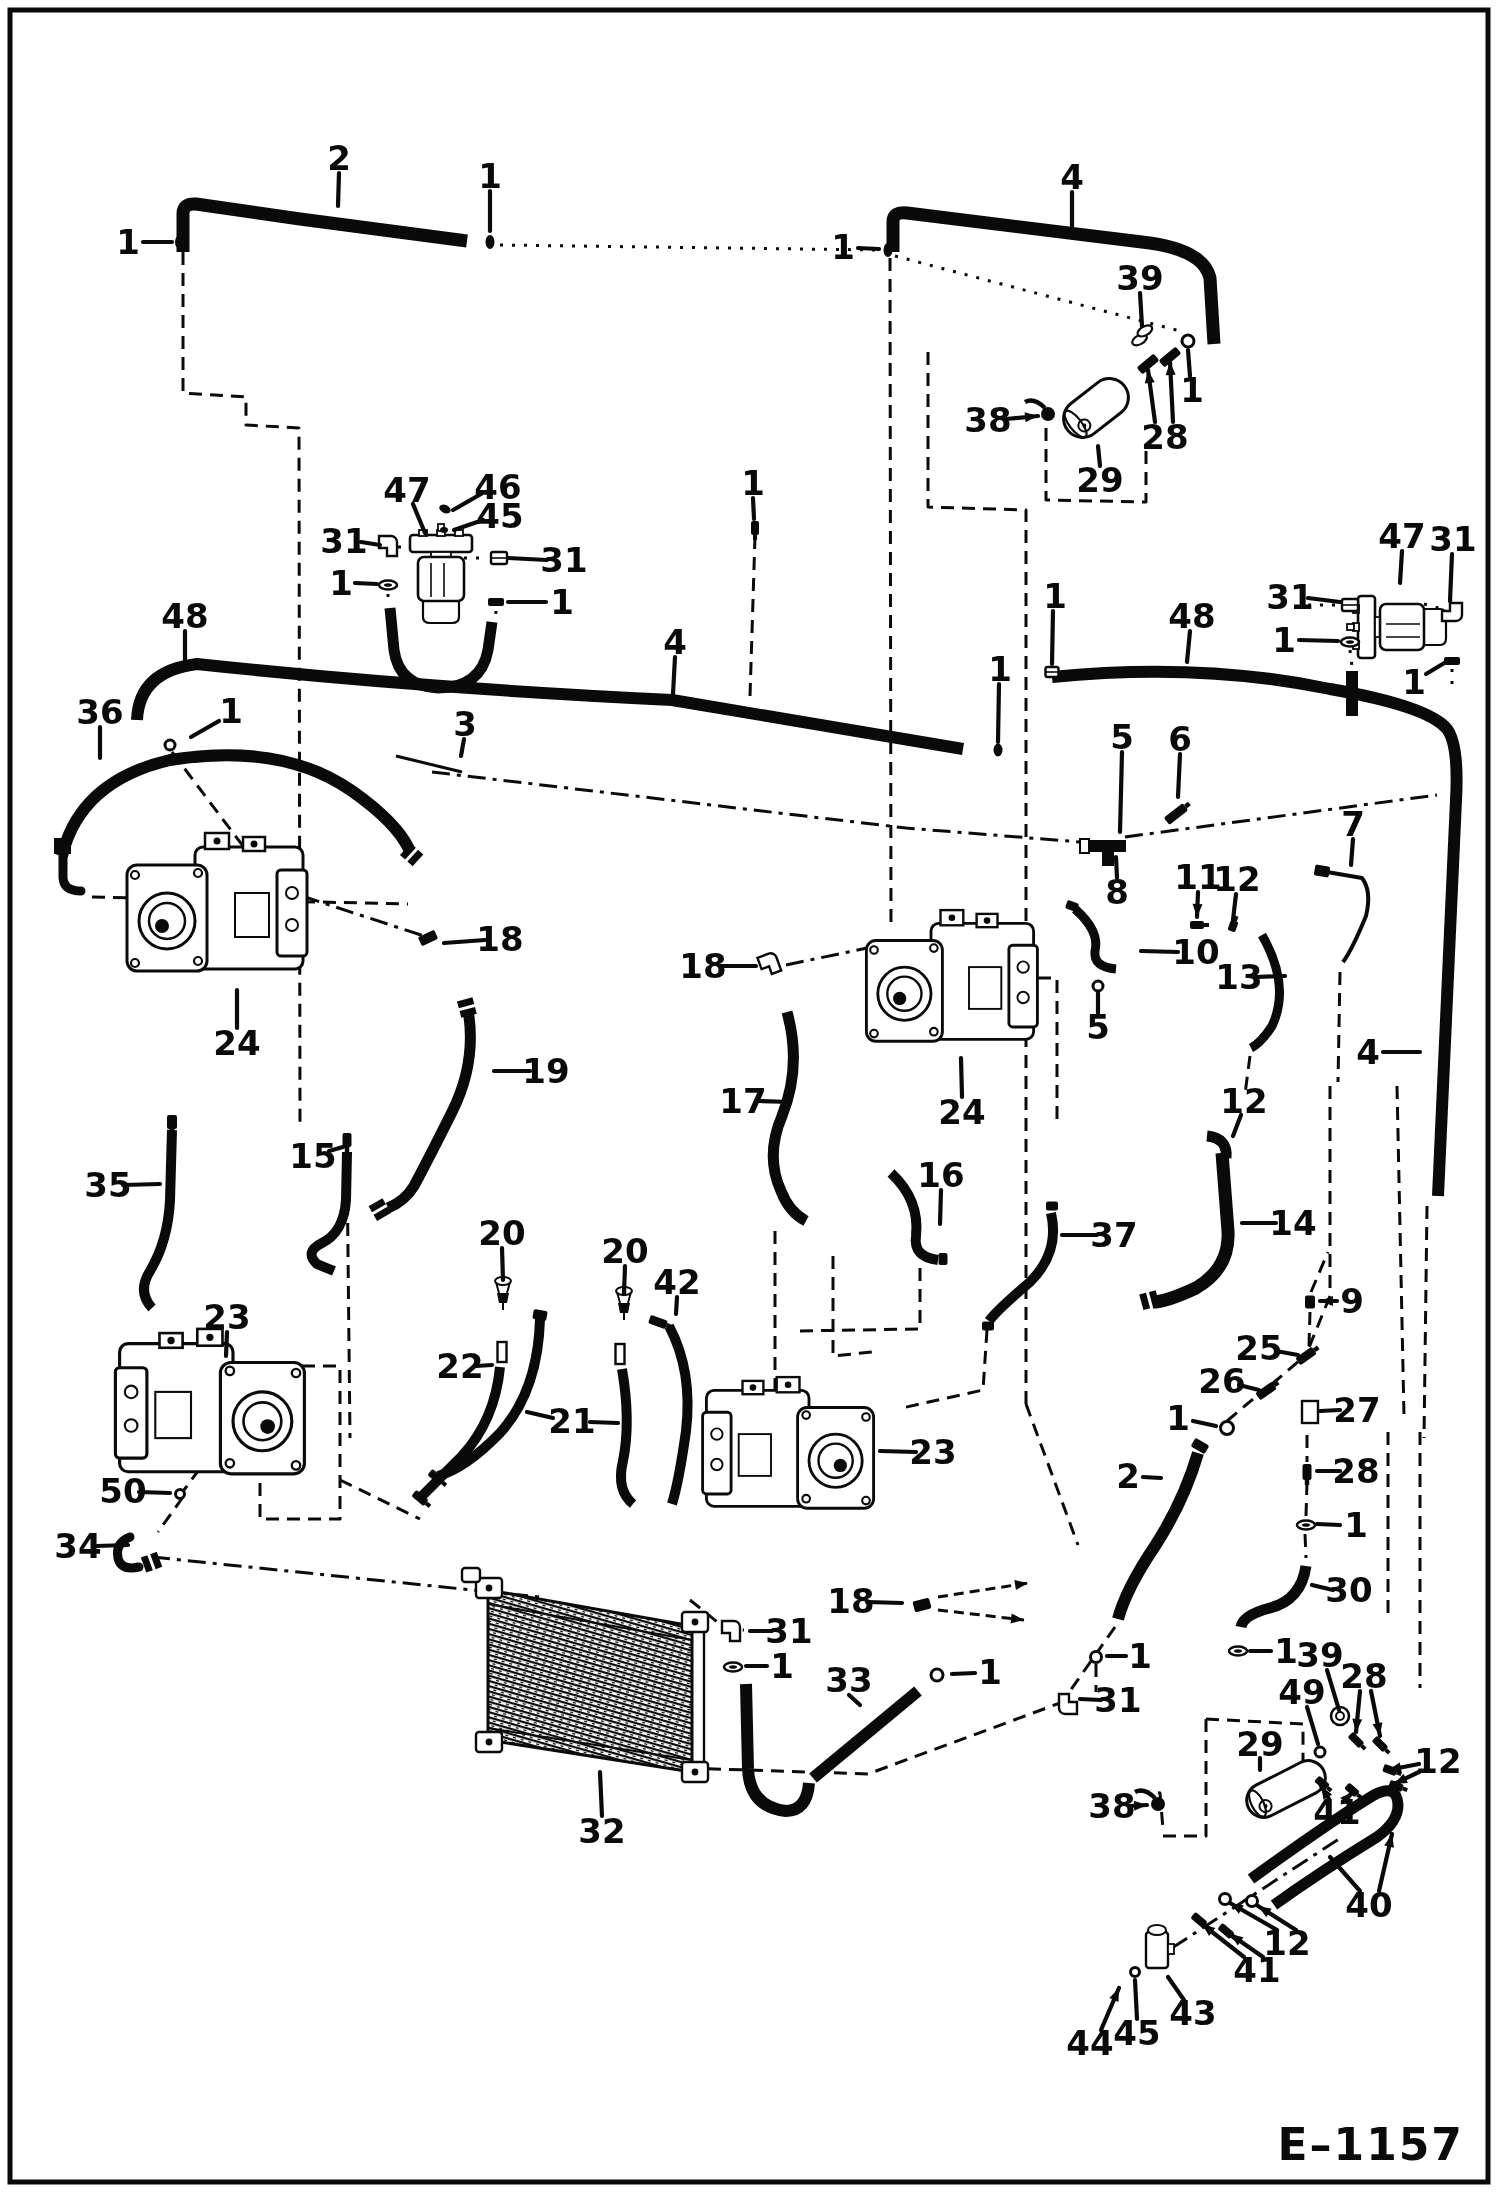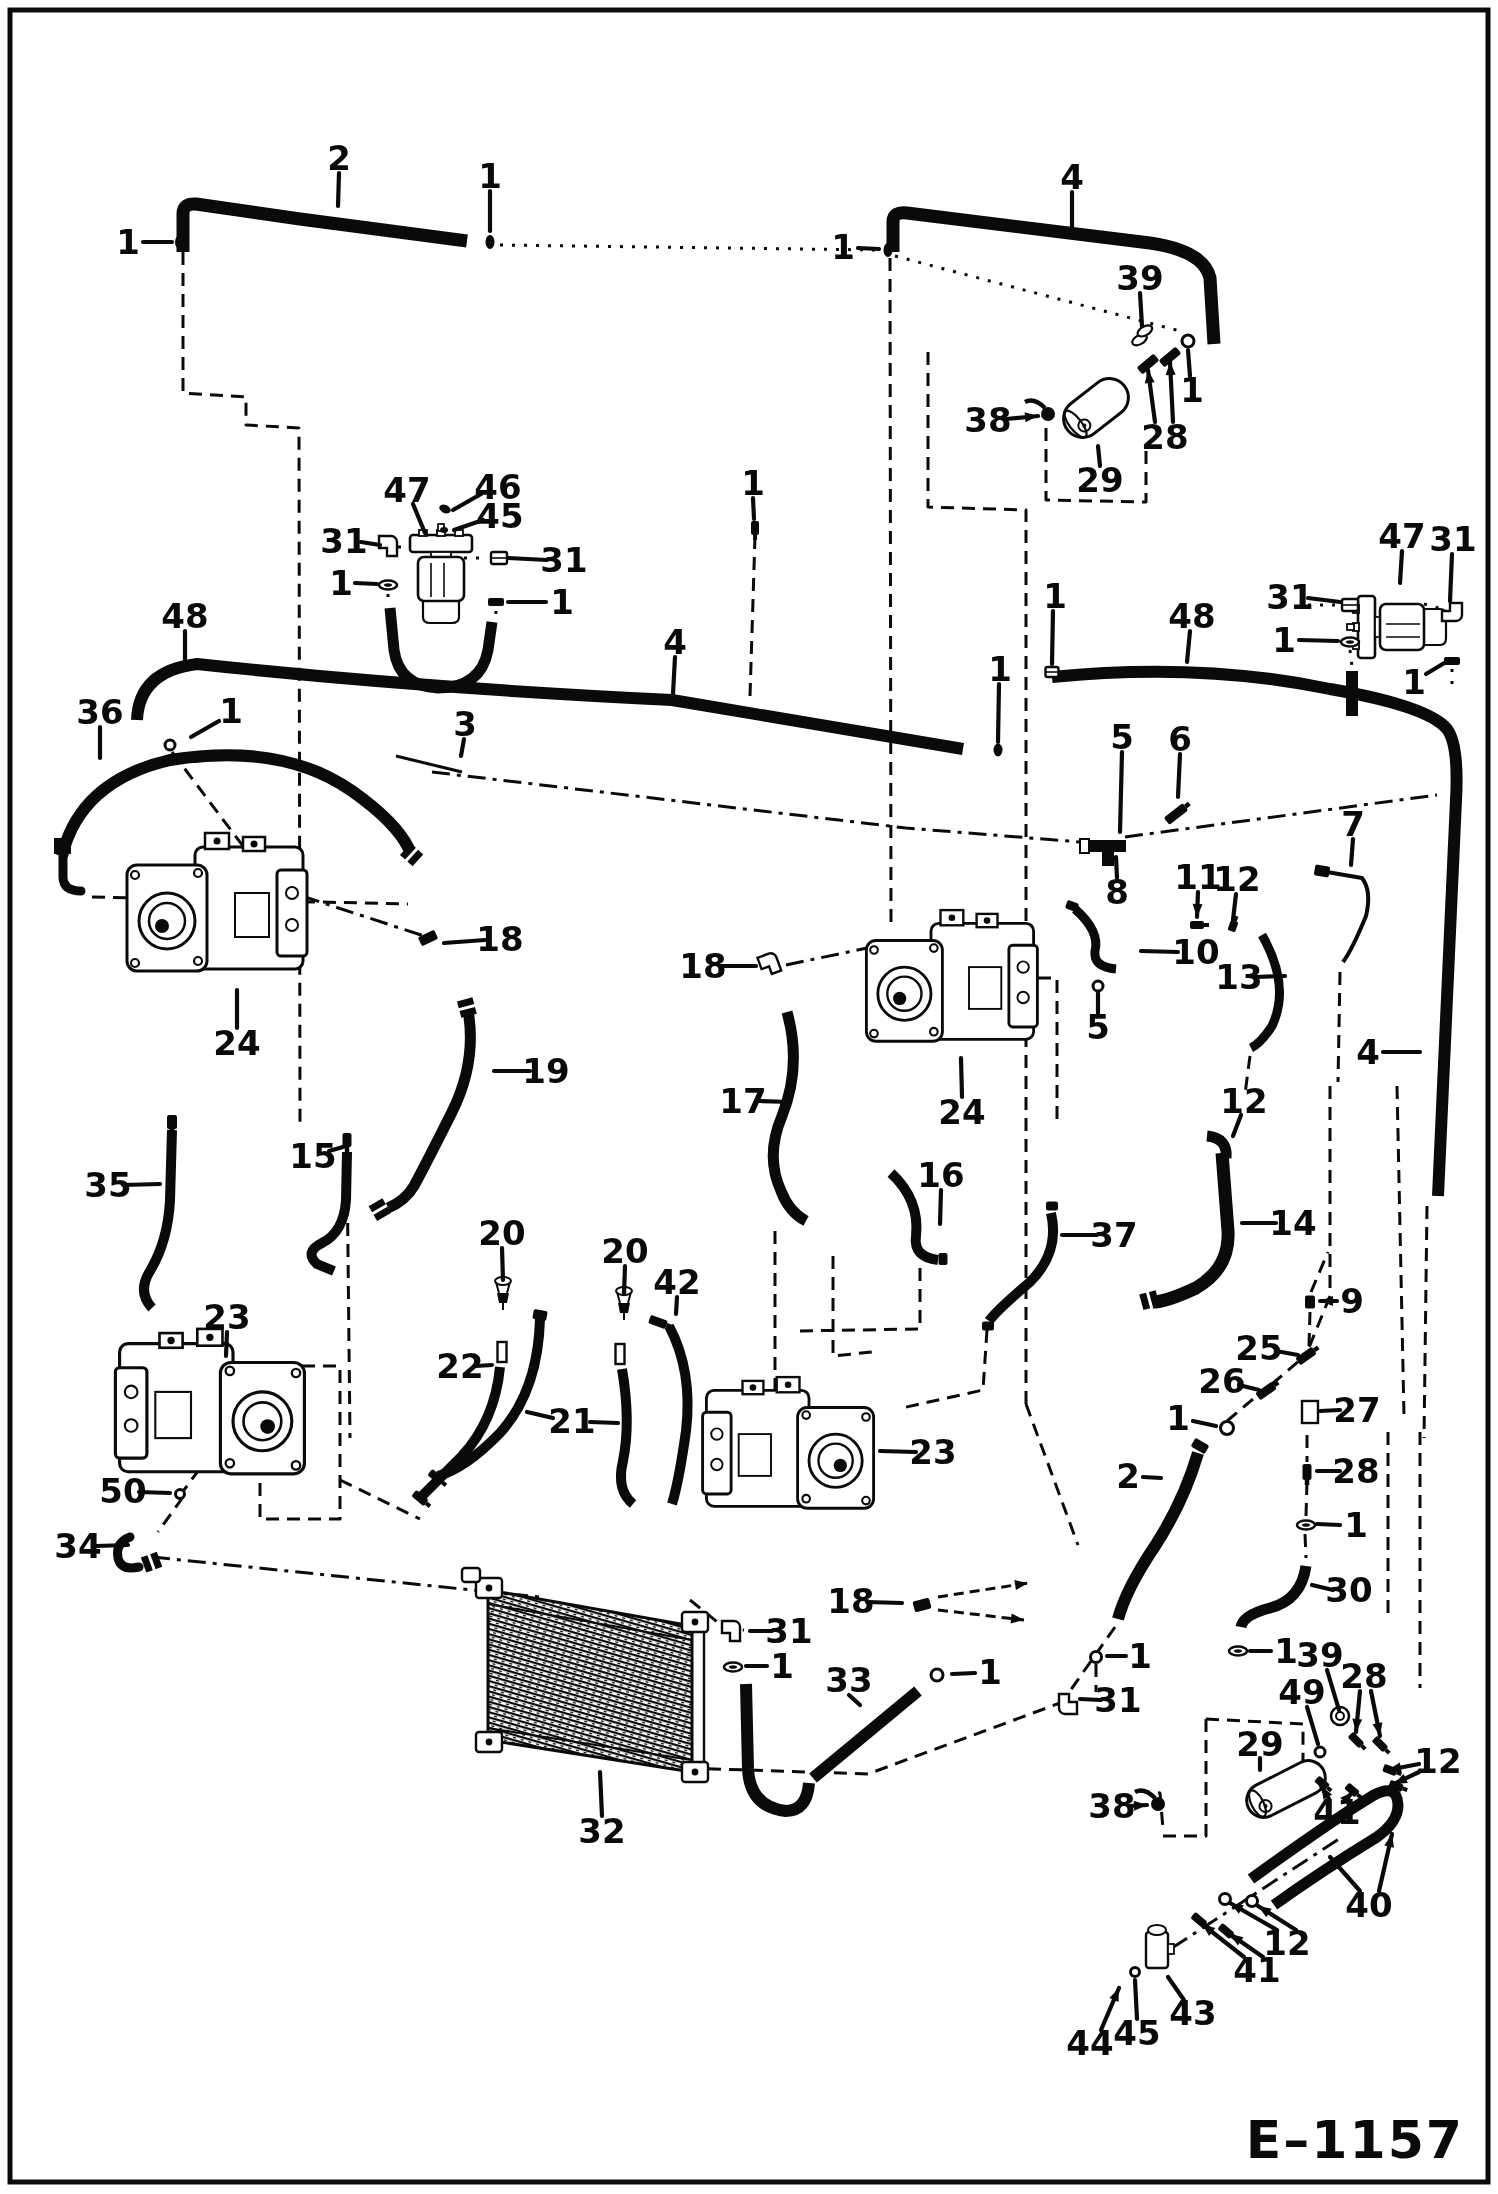--- a/index.html
+++ b/index.html
@@ -1,19 +1,19 @@
 <!DOCTYPE html>
 <html><head>
 <meta charset="utf-8">
 <style>
   html,body{margin:0;padding:0;background:#888;}
   .page{position:relative;width:1498px;height:2194px;background:#ffffff;overflow:hidden;
         font-family:"DejaVu Sans",sans-serif;}
   .page svg{position:absolute;left:0;top:0;}
-  .figcode{position:absolute;right:34px;bottom:24px;font-weight:bold;font-size:52px;
+  .figcode{position:absolute;right:34px;bottom:24px;font-weight:bold;font-size:44px;
            letter-spacing:2px;color:#0a0a0a;font-family:"DejaVu Sans",sans-serif;}
 </style>
 </head>
 <body>
 
 <div class="page">
   <svg id="cv" width="1498" height="2194" viewBox="0 0 1498 2194">
       <defs>
         <pattern id="hatch" width="8" height="5" patternUnits="userSpaceOnUse" patternTransform="rotate(16)">
           <rect x="0" y="0" width="8" height="5" fill="#ffffff"></rect>

